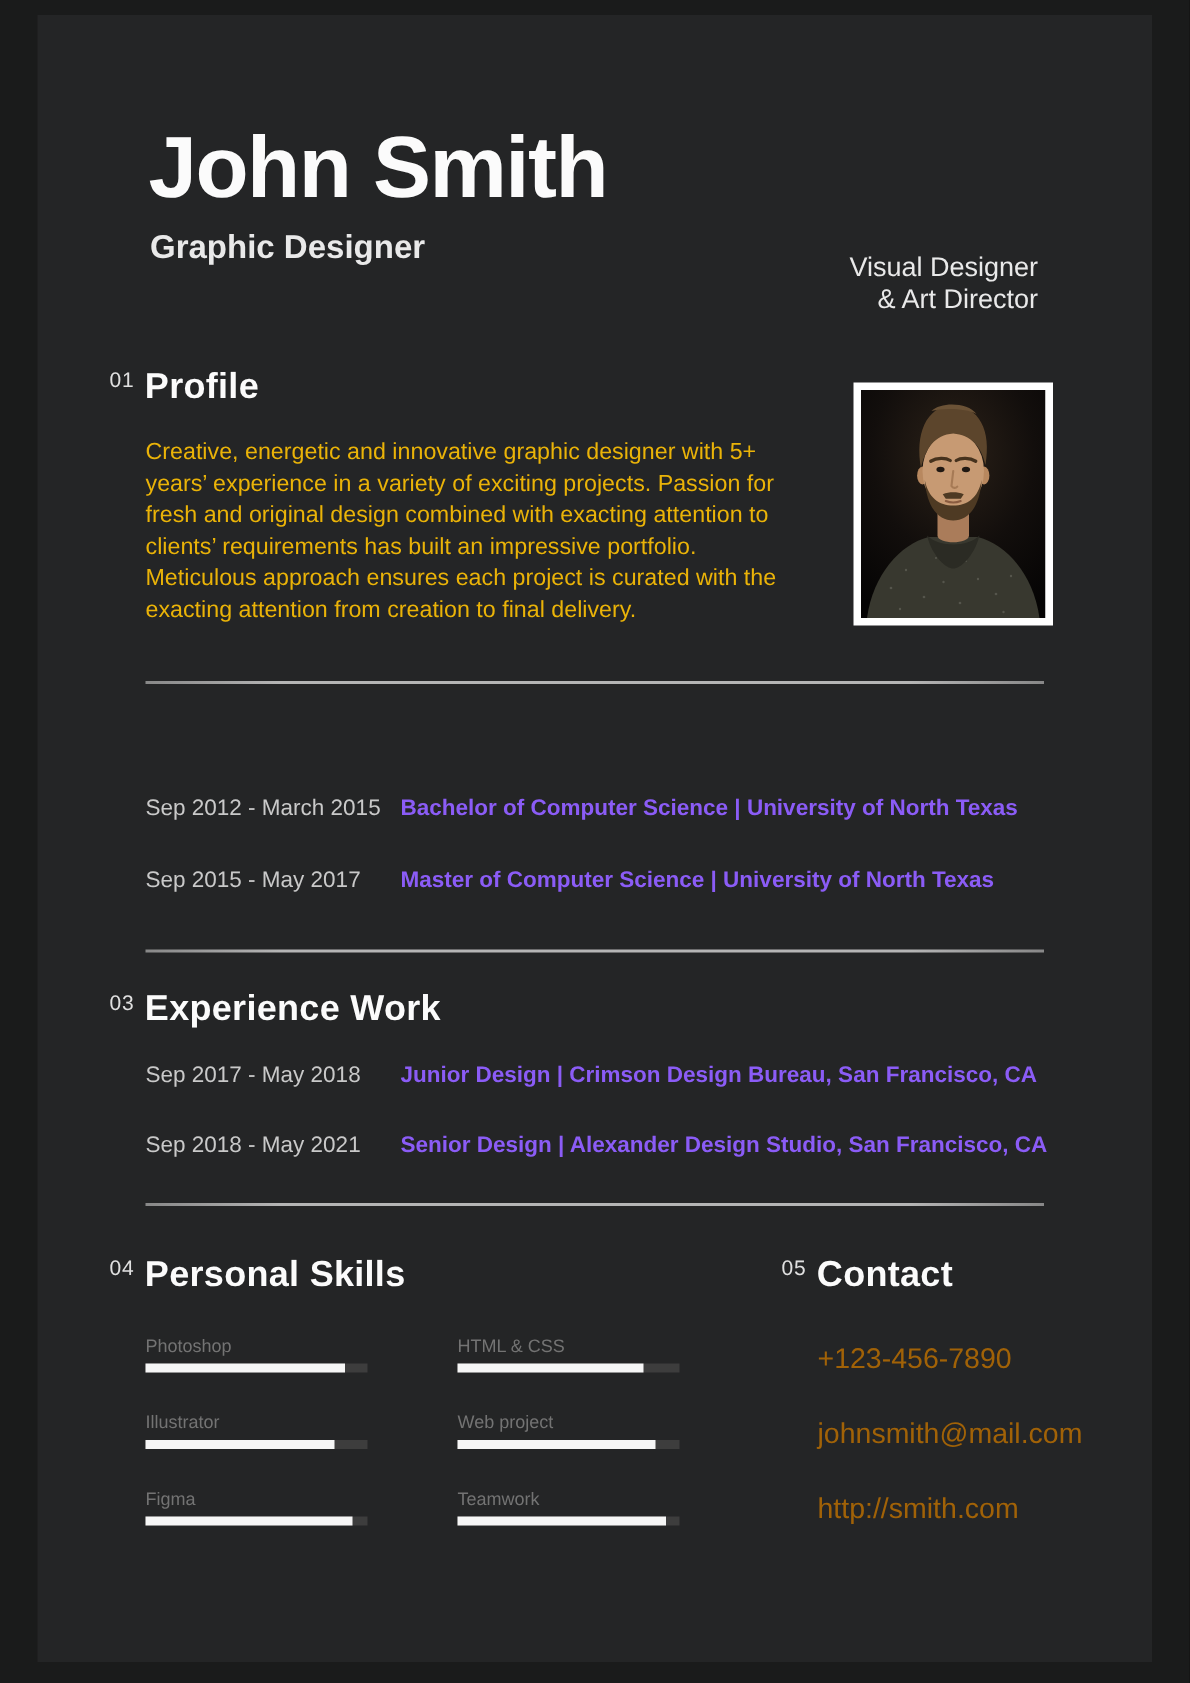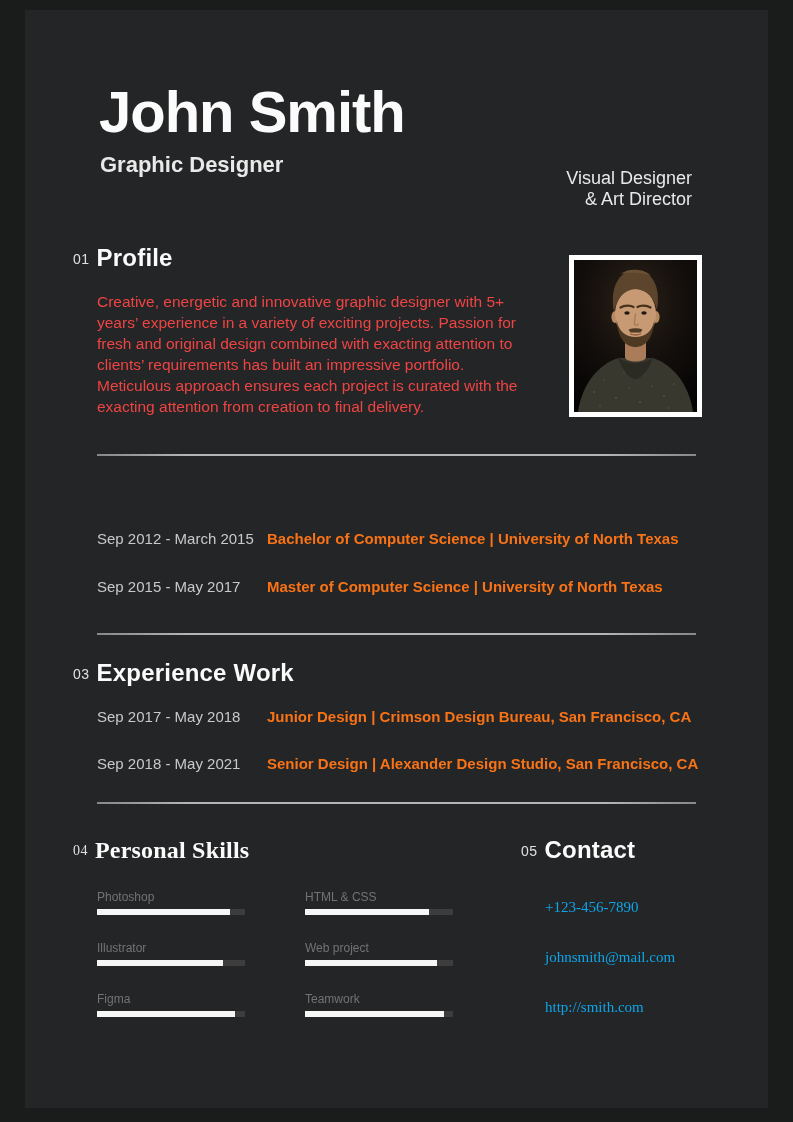--- a/index.html
+++ b/index.html
@@ -30,69 +30,68 @@
     left:100px; top:151px;
     font-size:22px; line-height:28px; font-weight:700; color:#e9e9e9;
   }
   .tagline {
     right:101px; top:168px;
     text-align:right; font-size:18px; line-height:21px; color:#e9e9e9;
   }
   .tagline span { display:block; }
 
   
-  .sec-head { display:flex; align-items:center; }
+  .sec-head { display:flex; align-items:flex-start; }
   .sec-num {
     font-size:14px; line-height:14px; color:#e0e0e0;
     margin-right:7px; margin-top:2px; letter-spacing:.5px;
   }
   .sec-title {
     font-size:24px; line-height:28px; font-weight:bold;
     color:#fbfbfb; letter-spacing:.2px; white-space:nowrap;
   }
 
   
   .profile-body {
     left:97px; top:291px; width:440px;
-    font-size:15.5px; line-height:21px; color:#ef4444;
+    font-size:15.5px; line-height:21px; color:#eab308;
   }
   .photo {
     left:569px; top:255px; width:133px; height:162px;
     background:#ffffff; padding:5px;
   }
   .photo svg { display:block; }
 
   .divider {
     left:97px; width:599px; height:2px;
     background:linear-gradient(90deg,#888 0%,#b5b5b5 15%,#b5b5b5 85%,#888 100%);
   }
 
   
   .row { left:97px; width:620px; display:flex; font-size:15px; line-height:19px; }
   .row .date { flex:0 0 170px; color:#c9c9c9; font-weight:400; }
-  .row .desc { color:#f97316; font-weight:bold; }
+  .row .desc { color:#8b5cf6; font-weight:bold; }
 
   
   .skills-grid {
     left:97px; top:888px;
     display:grid; grid-template-columns:148px 148px;
     column-gap:60px; row-gap:24px;
   }
   .skill .label {
     font-size:12px; line-height:18px; color:#737373; margin-bottom:3px;
   }
   .bar { width:148px; height:6px; background:#3d3d3d; }
   .bar-fill { height:100%; background:#f6f6f6; }
 
   
   .contact-list { left:545px; top:899px; }
   .contact-item {
-    font-size:15px; line-height:16px; color:#0ea5e9; margin-bottom:34px;
+    font-size:19px; line-height:16px; color:#a16207; margin-bottom:34px;
     white-space:nowrap;
-    font-family:Liberation Serif, serif;
   }
 </style>
 </head>
 <body>
 
 <div class="page">
   <div class="paper"></div>
 
   <div class="abs name">John Smith</div>
   <div class="abs role">Graphic Designer</div>
@@ -183,21 +182,21 @@
     <span class="date">Sep 2017 - May 2018</span>
     <span class="desc">Junior Design | Crimson Design Bureau, San Francisco, CA</span>
   </div>
   <div class="abs row" style="top:754px;">
     <span class="date">Sep 2018 - May 2021</span>
     <span class="desc">Senior Design | Alexander Design Studio, San Francisco, CA</span>
   </div>
 
   <div class="abs divider" style="top:802px;"></div>
 
-  <div class="abs sec-head" style="left:73px; top:836px;font-family:Liberation Serif, serif;">
+  <div class="abs sec-head" style="left:73px; top:836px;">
     <span class="sec-num">04</span>
     <span class="sec-title">Personal Skills</span>
   </div>
   <div class="abs skills-grid">
     <div class="skill">
       <div class="label">Photoshop</div>
       <div class="bar">
         <div class="bar-fill" style="width: 90%;"></div>
       </div>
     </div>

